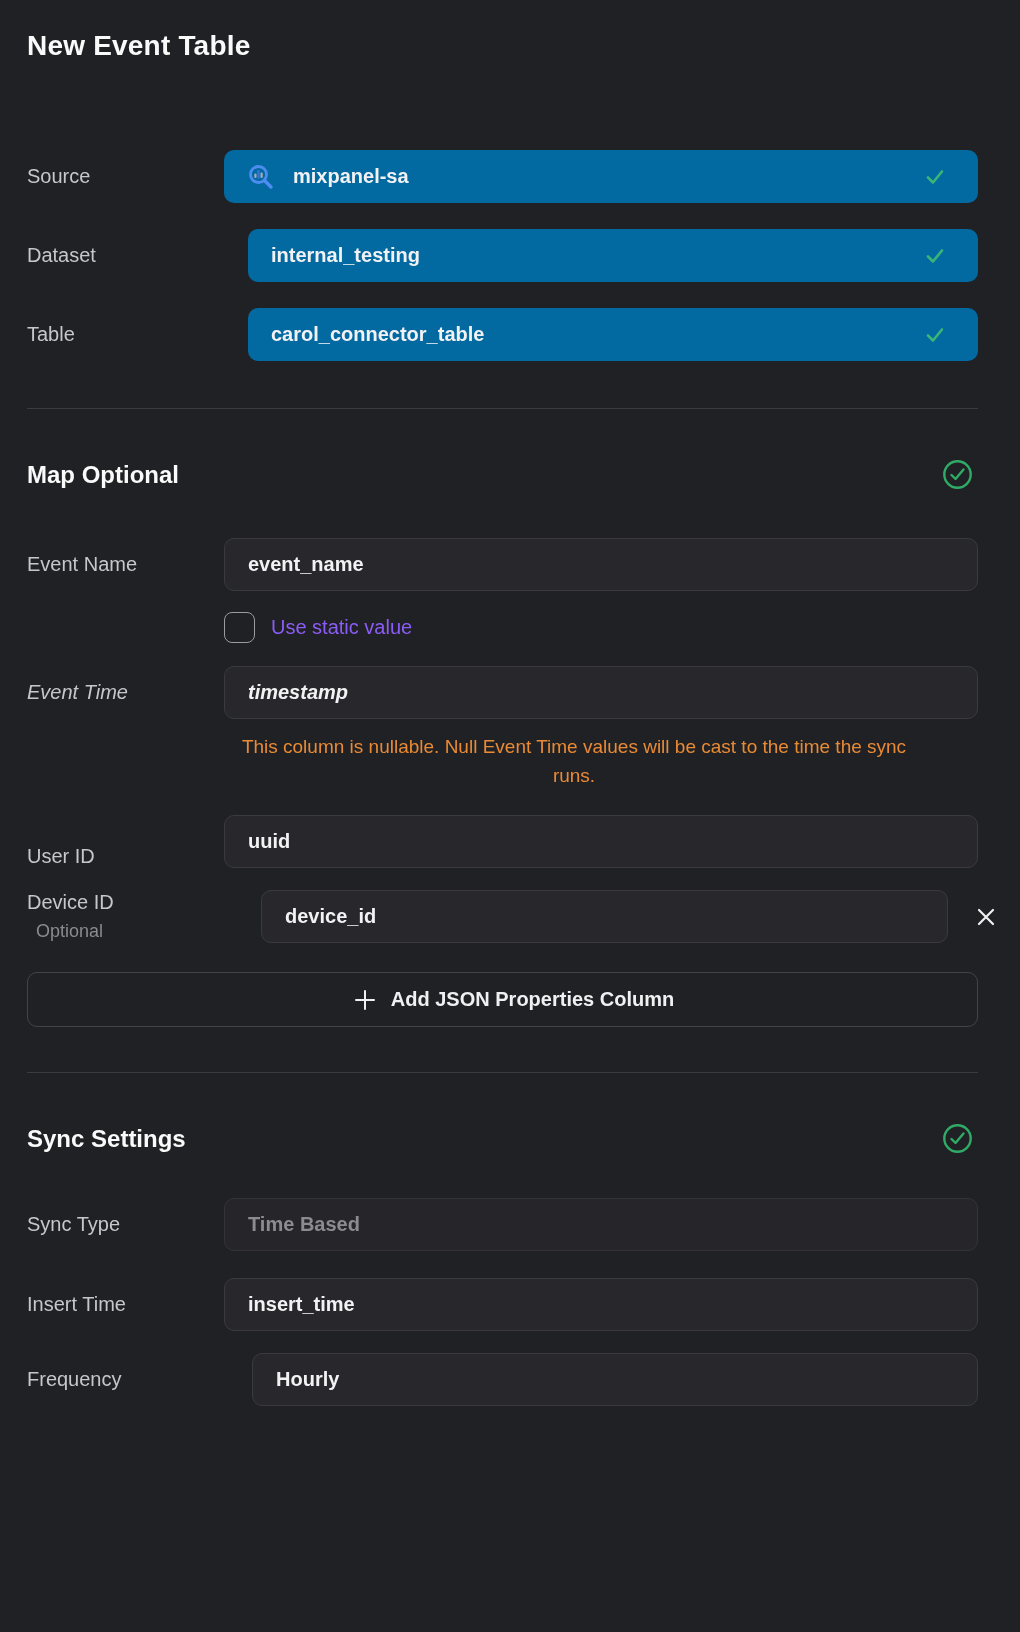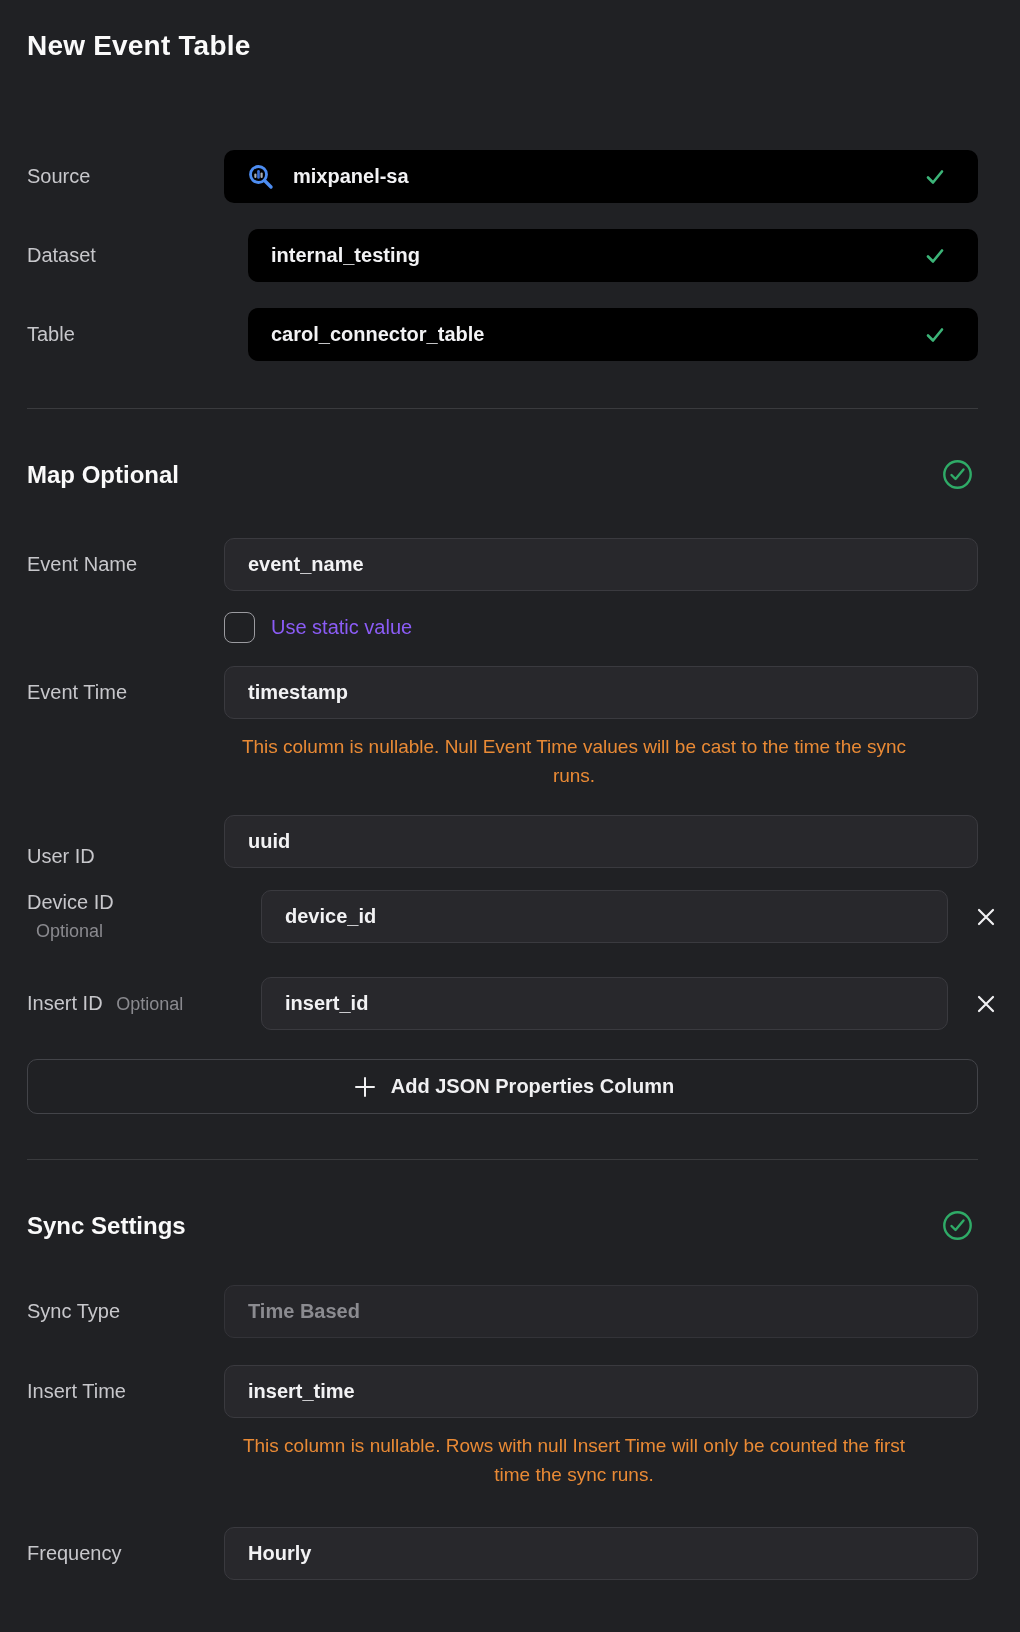--- a/index.html
+++ b/index.html
@@ -20,21 +20,21 @@
     letter-spacing: 0.2px;
   }
 
   .form-row { display: flex; align-items: center; }
   .row-label {
     width: 197px; flex-shrink: 0;
     font-size: 20px; color: #c7c7cb;
   }
   .row-field {
     flex: 1; height: 53px;
-    background: #000000;
+    background: #0369a1;
     border-radius: 10px;
     display: flex; align-items: center;
     padding: 0 23px;
     position: relative;
     font-size: 20px; font-weight: bold; color: #f2f2f4;
   }
   .row-field.bordered {
     background: #28282c;
     border: 1px solid #3a3a3f;
   }
@@ -80,21 +80,21 @@
     border: 1.5px solid #9b9ba0;
     border-radius: 8px;
     background: transparent;
     flex-shrink: 0;
   }
   .checkbox-label {
     margin-left: 16px;
     font-size: 20px; color: #8b5cf6;
   }
 
-  .row-event-time { margin-top: 23px; }
+  .row-event-time { margin-top: 23px; font-style: italic; }
 
   .warning-text {
     margin-top: 13px; margin-left: 197px;
     max-width: 700px;
     font-size: 19px; line-height: 29px;
     color: #e98a35;
     text-align: center;
   }
 
   .row-user-id { margin-top: 25px; align-items: flex-end; }
@@ -131,21 +131,21 @@
     display: flex; align-items: center; justify-content: center;
     font-family: "Liberation Sans", sans-serif;
     font-size: 20px; font-weight: bold; color: #f0f0f2;
     cursor: pointer;
     padding-left: 28px;
   }
   .plus-icon { width: 24px; height: 24px; margin-right: 14px; }
 
   .row-sync-type { margin-top: 44px; }
   .row-insert-time { margin-top: 27px; }
-  .row-frequency { margin-top: 38px; }
+  .row-frequency { margin-top: 22px; gap: 28px; }
 </style>
 </head>
 <body>
 
 <div class="page">
 
   <div class="page-title">New Event Table</div>
 
   <div class="form-row row-source">
     <div class="row-label">Source</div>
@@ -231,36 +231,20 @@
         <span>device_id</span>
       </div>
       <button class="x-button">
         <svg viewBox="0 0 22 22">
           <path d="M4 4 L18 18 M18 4 L4 18" stroke="#f0f0f2" stroke-width="2.2" stroke-linecap="round"></path>
         </svg>
       </button>
     </div>
   </div>
 
-  <div class="form-row row-insert-id">
-    <div class="row-label">
-      <span>Insert ID</span>
-      <span class="optional-inline">Optional</span>
-    </div>
-    <div class="field-group">
-      <div class="row-field bordered short">
-        <span>insert_id</span>
-      </div>
-      <button class="x-button">
-        <svg viewBox="0 0 22 22">
-          <path d="M4 4 L18 18 M18 4 L4 18" stroke="#f0f0f2" stroke-width="2.2" stroke-linecap="round"></path>
-        </svg>
-      </button>
-    </div>
-  </div>
 
   <button class="add-json-button">
     <svg class="plus-icon" viewBox="0 0 24 24">
       <path d="M12 3 L12 21 M3 12 L21 12" stroke="#f0f0f2" stroke-width="2" stroke-linecap="round"></path>
     </svg>
     <span>Add JSON Properties Column</span>
   </button>
 
   <div class="divider divider-2"></div>
 
@@ -278,21 +262,20 @@
       <span>Time Based</span>
     </div>
   </div>
 
   <div class="form-row row-insert-time">
     <div class="row-label">Insert Time</div>
     <div class="row-field bordered">
       <span>insert_time</span>
     </div>
   </div>
-  <div class="warning-text">This column is nullable. Rows with null Insert Time will only be counted the first time the sync runs.</div>
 
   <div class="form-row row-frequency">
     <div class="row-label">Frequency</div>
     <div class="row-field bordered">
       <span>Hourly</span>
     </div>
   </div>
 
 </div>
 

